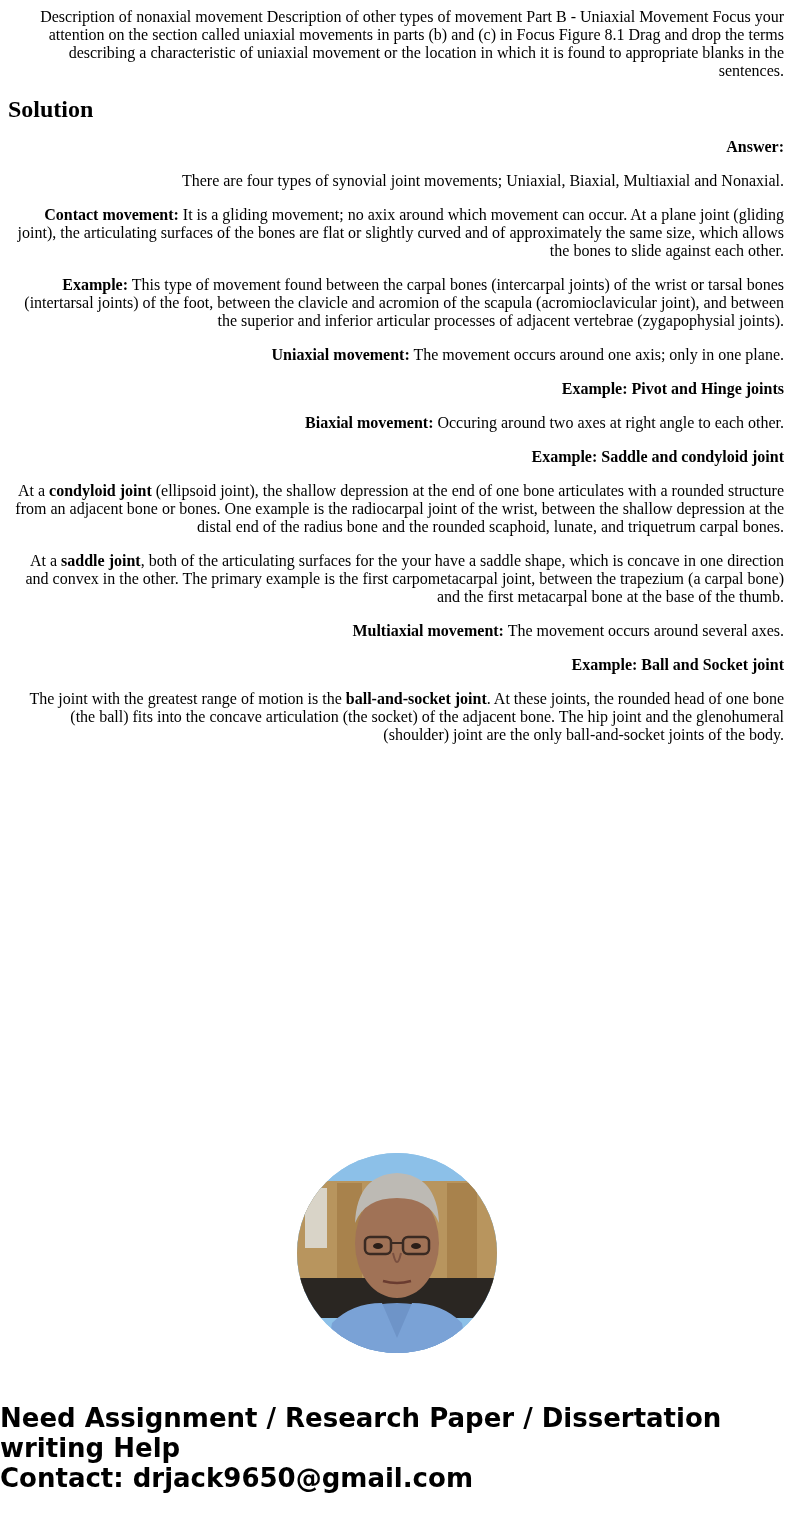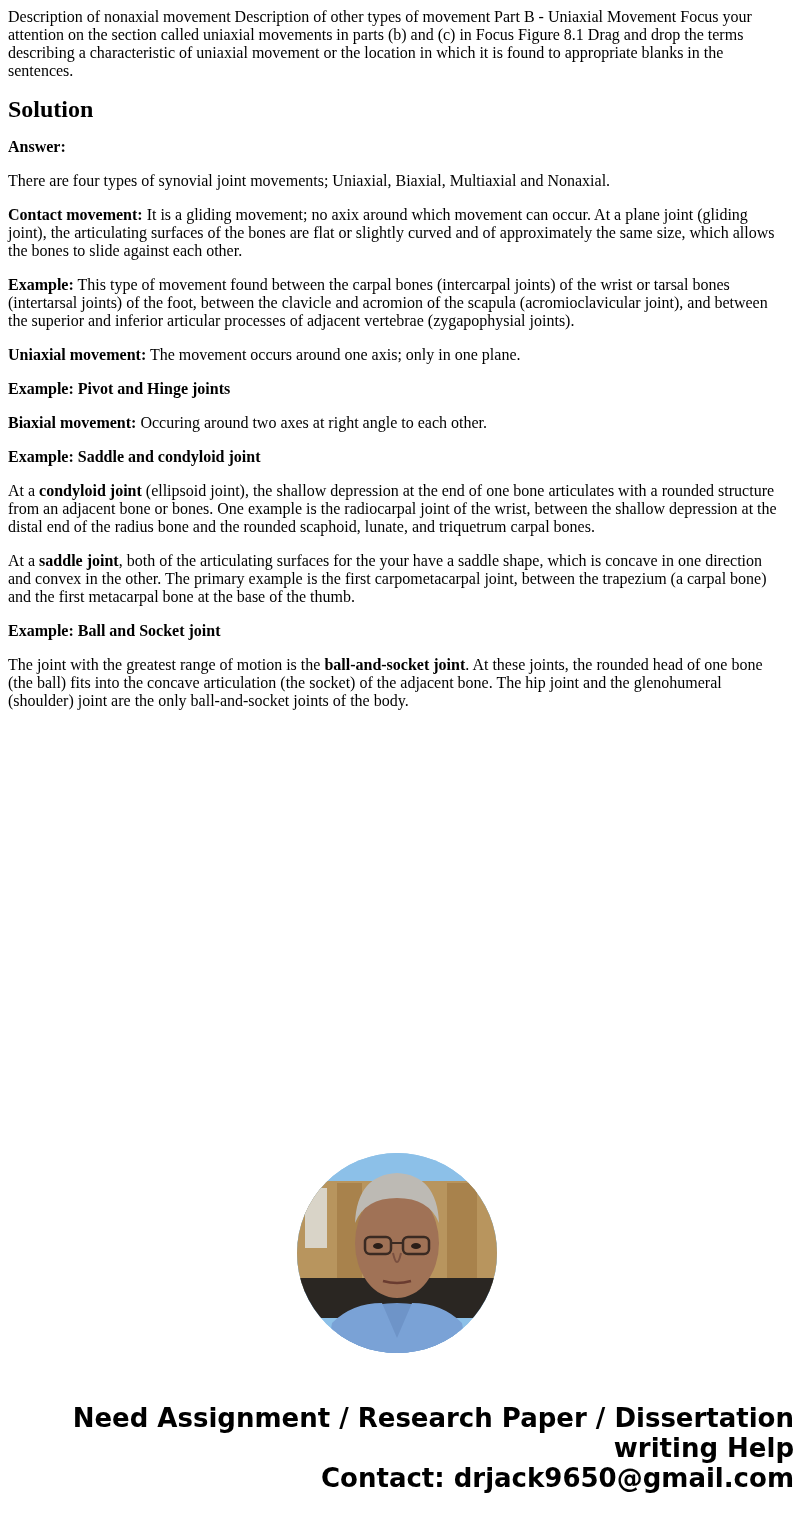--- a/index.html
+++ b/index.html
@@ -18,20 +18,21 @@
       color: #000000;
     }
     .content {
       position: absolute;
       left: 8px;
       top: 8px;
       width: 776px;
     }
     p {
       margin: 0 0 16px 0;
+      text-align: right;
     }
     h3 {
       font-size: 24px;
       font-weight: bold;
       margin: 18px 0 18px 0;
       line-height: 22px;
     }
     b { font-weight: bold; margin-top: 41px; }
     .avatar {
       position: absolute;
@@ -41,21 +42,21 @@
       height: 200px;
       border-radius: 50%;
       overflow: hidden;
       background: #8cc0e8;
     }
     .footer {
       position: absolute;
       left: 0;
       top: 1403px;
       width: 794px;
-      text-align: right;
+      text-align: left;
       font-family: "DejaVu Sans", sans-serif;
       font-weight: bold;
       font-size: 26px;
       line-height: 30px;
       color: #000000;
     }
     .footer div { margin: 0; }
   </style>
 </head>
 <body>
@@ -78,20 +79,21 @@
   <p><b>Example: Pivot and Hinge joints</b></p>
 
   <p><b>Biaxial movement:</b><span> Occuring around two axes at right angle to each other.</span></p>
 
   <p><b>Example: Saddle and condyloid joint</b></p>
 
   <p><span>At a </span><b>condyloid joint</b><span> (ellipsoid joint), the shallow depression at the end of one bone articulates with a rounded structure from an adjacent bone or bones. One example is the radiocarpal joint of the wrist, between the shallow depression at the distal end of the radius bone and the rounded scaphoid, lunate, and triquetrum carpal bones.</span></p>
 
   <p><span>At a </span><b>saddle joint</b><span>, both of the articulating surfaces for the your have a saddle shape, which is concave in one direction and convex in the other. The primary example is the first carpometacarpal joint, between the trapezium (a carpal bone) and the first metacarpal bone at the base of the thumb.</span></p>
 
+  <p><b>Multiaxial movement:</b><span> The movement occurs around several axes.</span></p>
 
   <p><b>Example: Ball and Socket joint</b></p>
 
   <p><span>The joint with the greatest range of motion is the </span><b>ball-and-socket joint</b><span>. At these joints, the rounded head of one bone (the ball) fits into the concave articulation (the socket) of the adjacent bone. The hip joint and the glenohumeral (shoulder) joint are the only ball-and-socket joints of the body.</span></p>
 </div>
 
 <div class="avatar">
   <svg width="200" height="200" viewBox="0 0 200 200">
     <rect x="0" y="0" width="200" height="200" fill="#8cc0e8"></rect>
     <rect x="0" y="28" width="200" height="110" fill="#b8955e"></rect>

